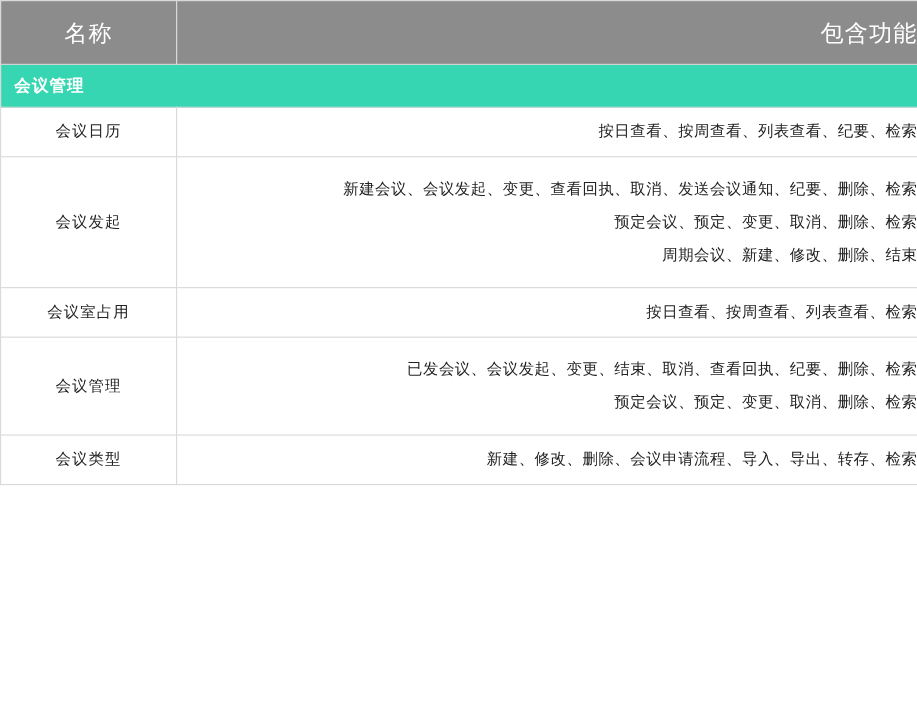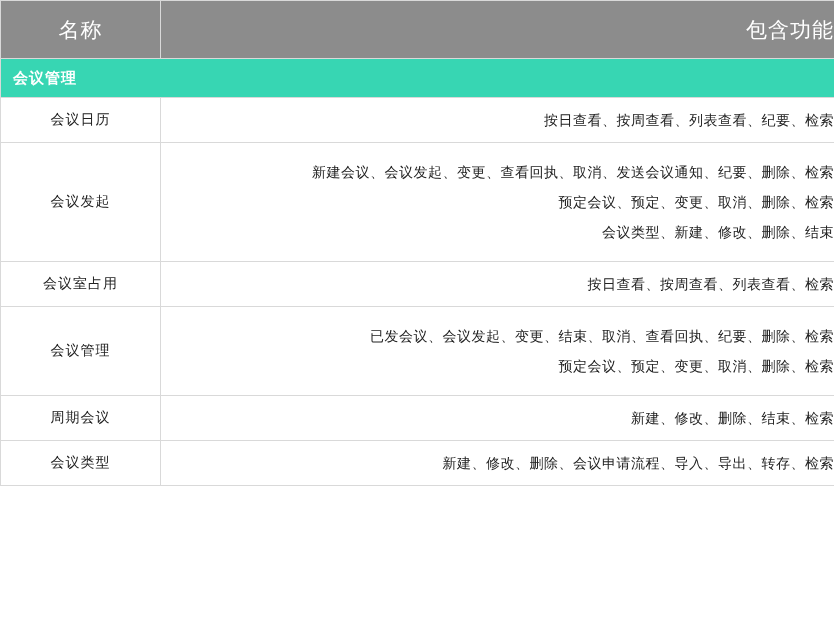--- a/index.html
+++ b/index.html
@@ -103,45 +103,39 @@
         <td class="func-cell">
           <p class="line">按日查看、按周查看、列表查看、纪要、检索</p>
         </td>
       </tr>
 
       <tr class="row-h3">
         <td class="name-cell">会议发起</td>
         <td class="func-cell">
           <p class="line">新建会议、会议发起、变更、查看回执、取消、发送会议通知、纪要、删除、检索</p>
           <p class="line">预定会议、预定、变更、取消、删除、检索</p>
-          <p class="line">会议类型、新建、修改、删除、结束</p>
+          <p class="line">周期会议、新建、修改、删除、结束</p>
         </td>
       </tr>
 
       <tr class="row-h1">
         <td class="name-cell">会议室占用</td>
         <td class="func-cell">
           <p class="line">按日查看、按周查看、列表查看、检索</p>
         </td>
       </tr>
 
       <tr class="row-h2">
         <td class="name-cell">会议管理</td>
         <td class="func-cell">
           <p class="line">已发会议、会议发起、变更、结束、取消、查看回执、纪要、删除、检索</p>
           <p class="line">预定会议、预定、变更、取消、删除、检索</p>
         </td>
       </tr>
 
-      <tr class="row-h1">
-        <td class="name-cell">周期会议</td>
-        <td class="func-cell">
-          <p class="line">新建、修改、删除、结束、检索</p>
-        </td>
-      </tr>
 
       <tr class="row-h1">
         <td class="name-cell">会议类型</td>
         <td class="func-cell">
           <p class="line">新建、修改、删除、会议申请流程、导入、导出、转存、检索</p>
         </td>
       </tr>
 
 
     </tbody>

